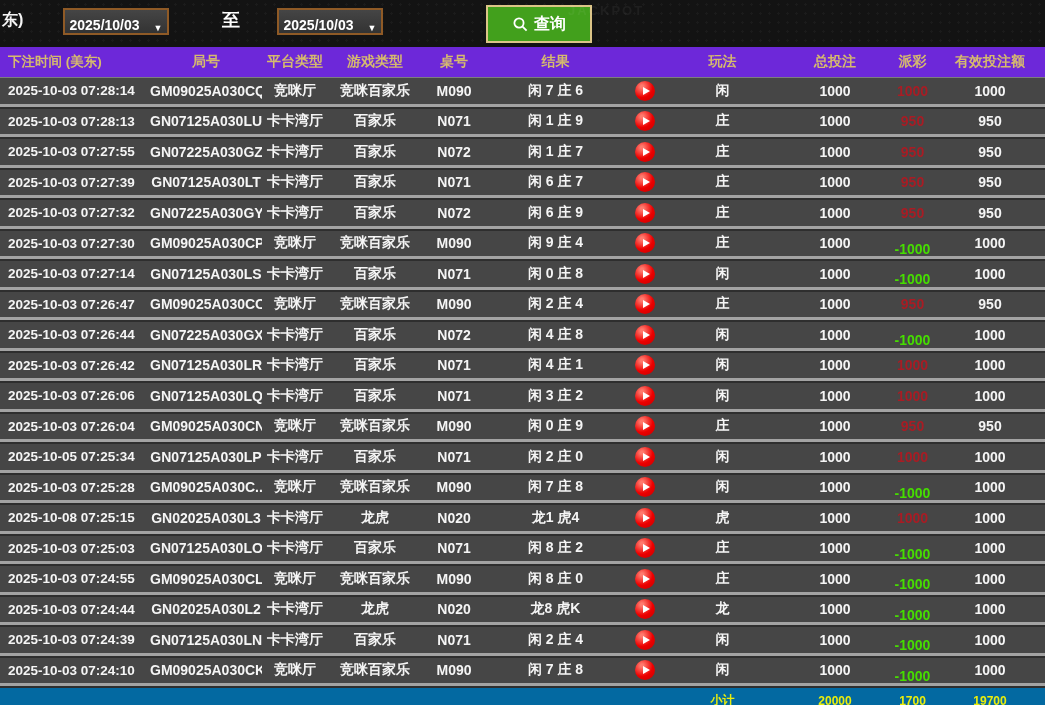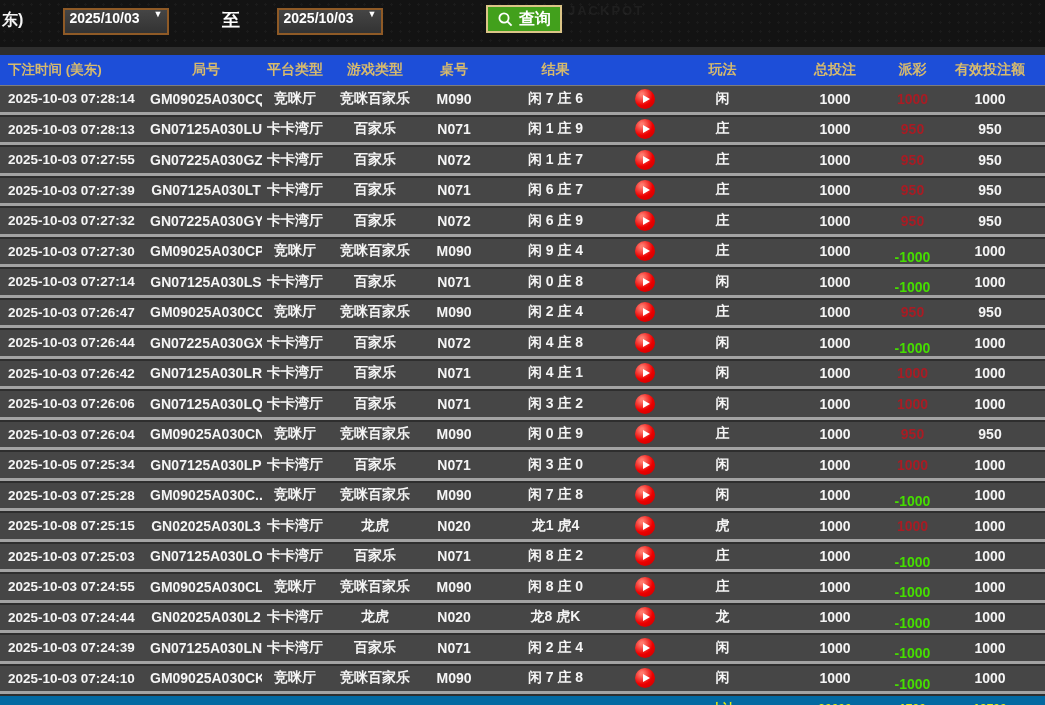--- a/index.html
+++ b/index.html
@@ -13,44 +13,44 @@
   .topbar{
     position:relative;width:1045px;height:47px;background:#131313;
     background-image:radial-gradient(rgba(255,255,255,0.035) 1.2px,transparent 1.2px);
     background-size:9px 9px;
   }
   .partial-label{position:absolute;left:2px;top:10px;color:#f5f5f5;font-weight:700;font-size:16px;}
   .date-select{
     position:absolute;top:8px;width:102px;height:23px;
     background:linear-gradient(#454545,#333);border:2px solid #8f5a26;
     color:#fff;font-weight:700;font-size:14px;
-    display:flex;align-items:flex-start;justify-content:center;gap:14px;cursor:pointer;
+    display:flex;align-items:flex-end;justify-content:center;gap:14px;cursor:pointer;
   }
   .date-select .caret{font-size:9px;line-height:1;}
   #date-from{left:63px;}
   #date-to{left:277px;}
   .to-label{position:absolute;left:222px;top:8px;color:#fff;font-weight:700;font-size:18px;}
   .query-btn{
-    position:absolute;left:486px;top:5px;height:28px;
+    position:absolute;left:486px;top:5px;height:38px;
     background:#42a01c;border:2px solid #dcc587;color:#fff;font-weight:700;font-size:16px;
-    display:flex;align-items:center;gap:5px;padding:0 9px;cursor:pointer;
+    display:flex;align-items:center;gap:5px;padding:0 24px;cursor:pointer;
   }
   .watermark{
     position:absolute;left:568px;top:3px;color:rgba(255,255,255,0.05);
     font-weight:700;font-size:13px;letter-spacing:2px;
   }
   
   .grid-row{
     display:grid;
     grid-template-columns:150px 112px 66px 94px 64px 139px 40px 115px 110px 45px 110px;
     align-items:center;
   }
   .t-header{
-    height:30px;background:#1d4ed8;border-bottom:1px solid #7d7d7d;
-    color:#d6ba6e;font-weight:700;font-size:14px;margin-top:8px;
+    height:30px;background:#6d28d9;border-bottom:1px solid #7d7d7d;
+    color:#d6ba6e;font-weight:700;font-size:14px;
   }
   .t-row{
     height:25.5px;background:#464646;border-bottom:3px solid #a3a3a3;margin-bottom:2px;
     color:#f5f5f5;font-weight:700;font-size:14px;
   }
   .t-footer{
     height:25px;background:#0369a1;border-bottom:1px solid #8c8c8c;margin-bottom:4px;
     color:#e9ed0c;font-weight:700;font-size:12px;
   }
   .t-footer:last-child{border-bottom:1px solid #b5b5b5;}
@@ -288,21 +288,21 @@
         <div class="cell">1000</div>
         <div class="cell pos">950</div>
         <div class="cell">950</div>
       </div>
       <div class="grid-row t-row">
         <div class="cell c-time">2025-10-05 07:25:34</div>
         <div class="cell">GN07125A030LP</div>
         <div class="cell">卡卡湾厅</div>
         <div class="cell">百家乐</div>
         <div class="cell">N071</div>
-        <div class="cell">闲 3 庄 0</div>
+        <div class="cell">闲 2 庄 0</div>
         <div class="cell">
           <div class="play"></div>
         </div>
         <div class="cell">闲</div>
         <div class="cell">1000</div>
         <div class="cell pos">1000</div>
         <div class="cell">1000</div>
       </div>
       <div class="grid-row t-row">
         <div class="cell c-time">2025-10-03 07:25:28</div>

